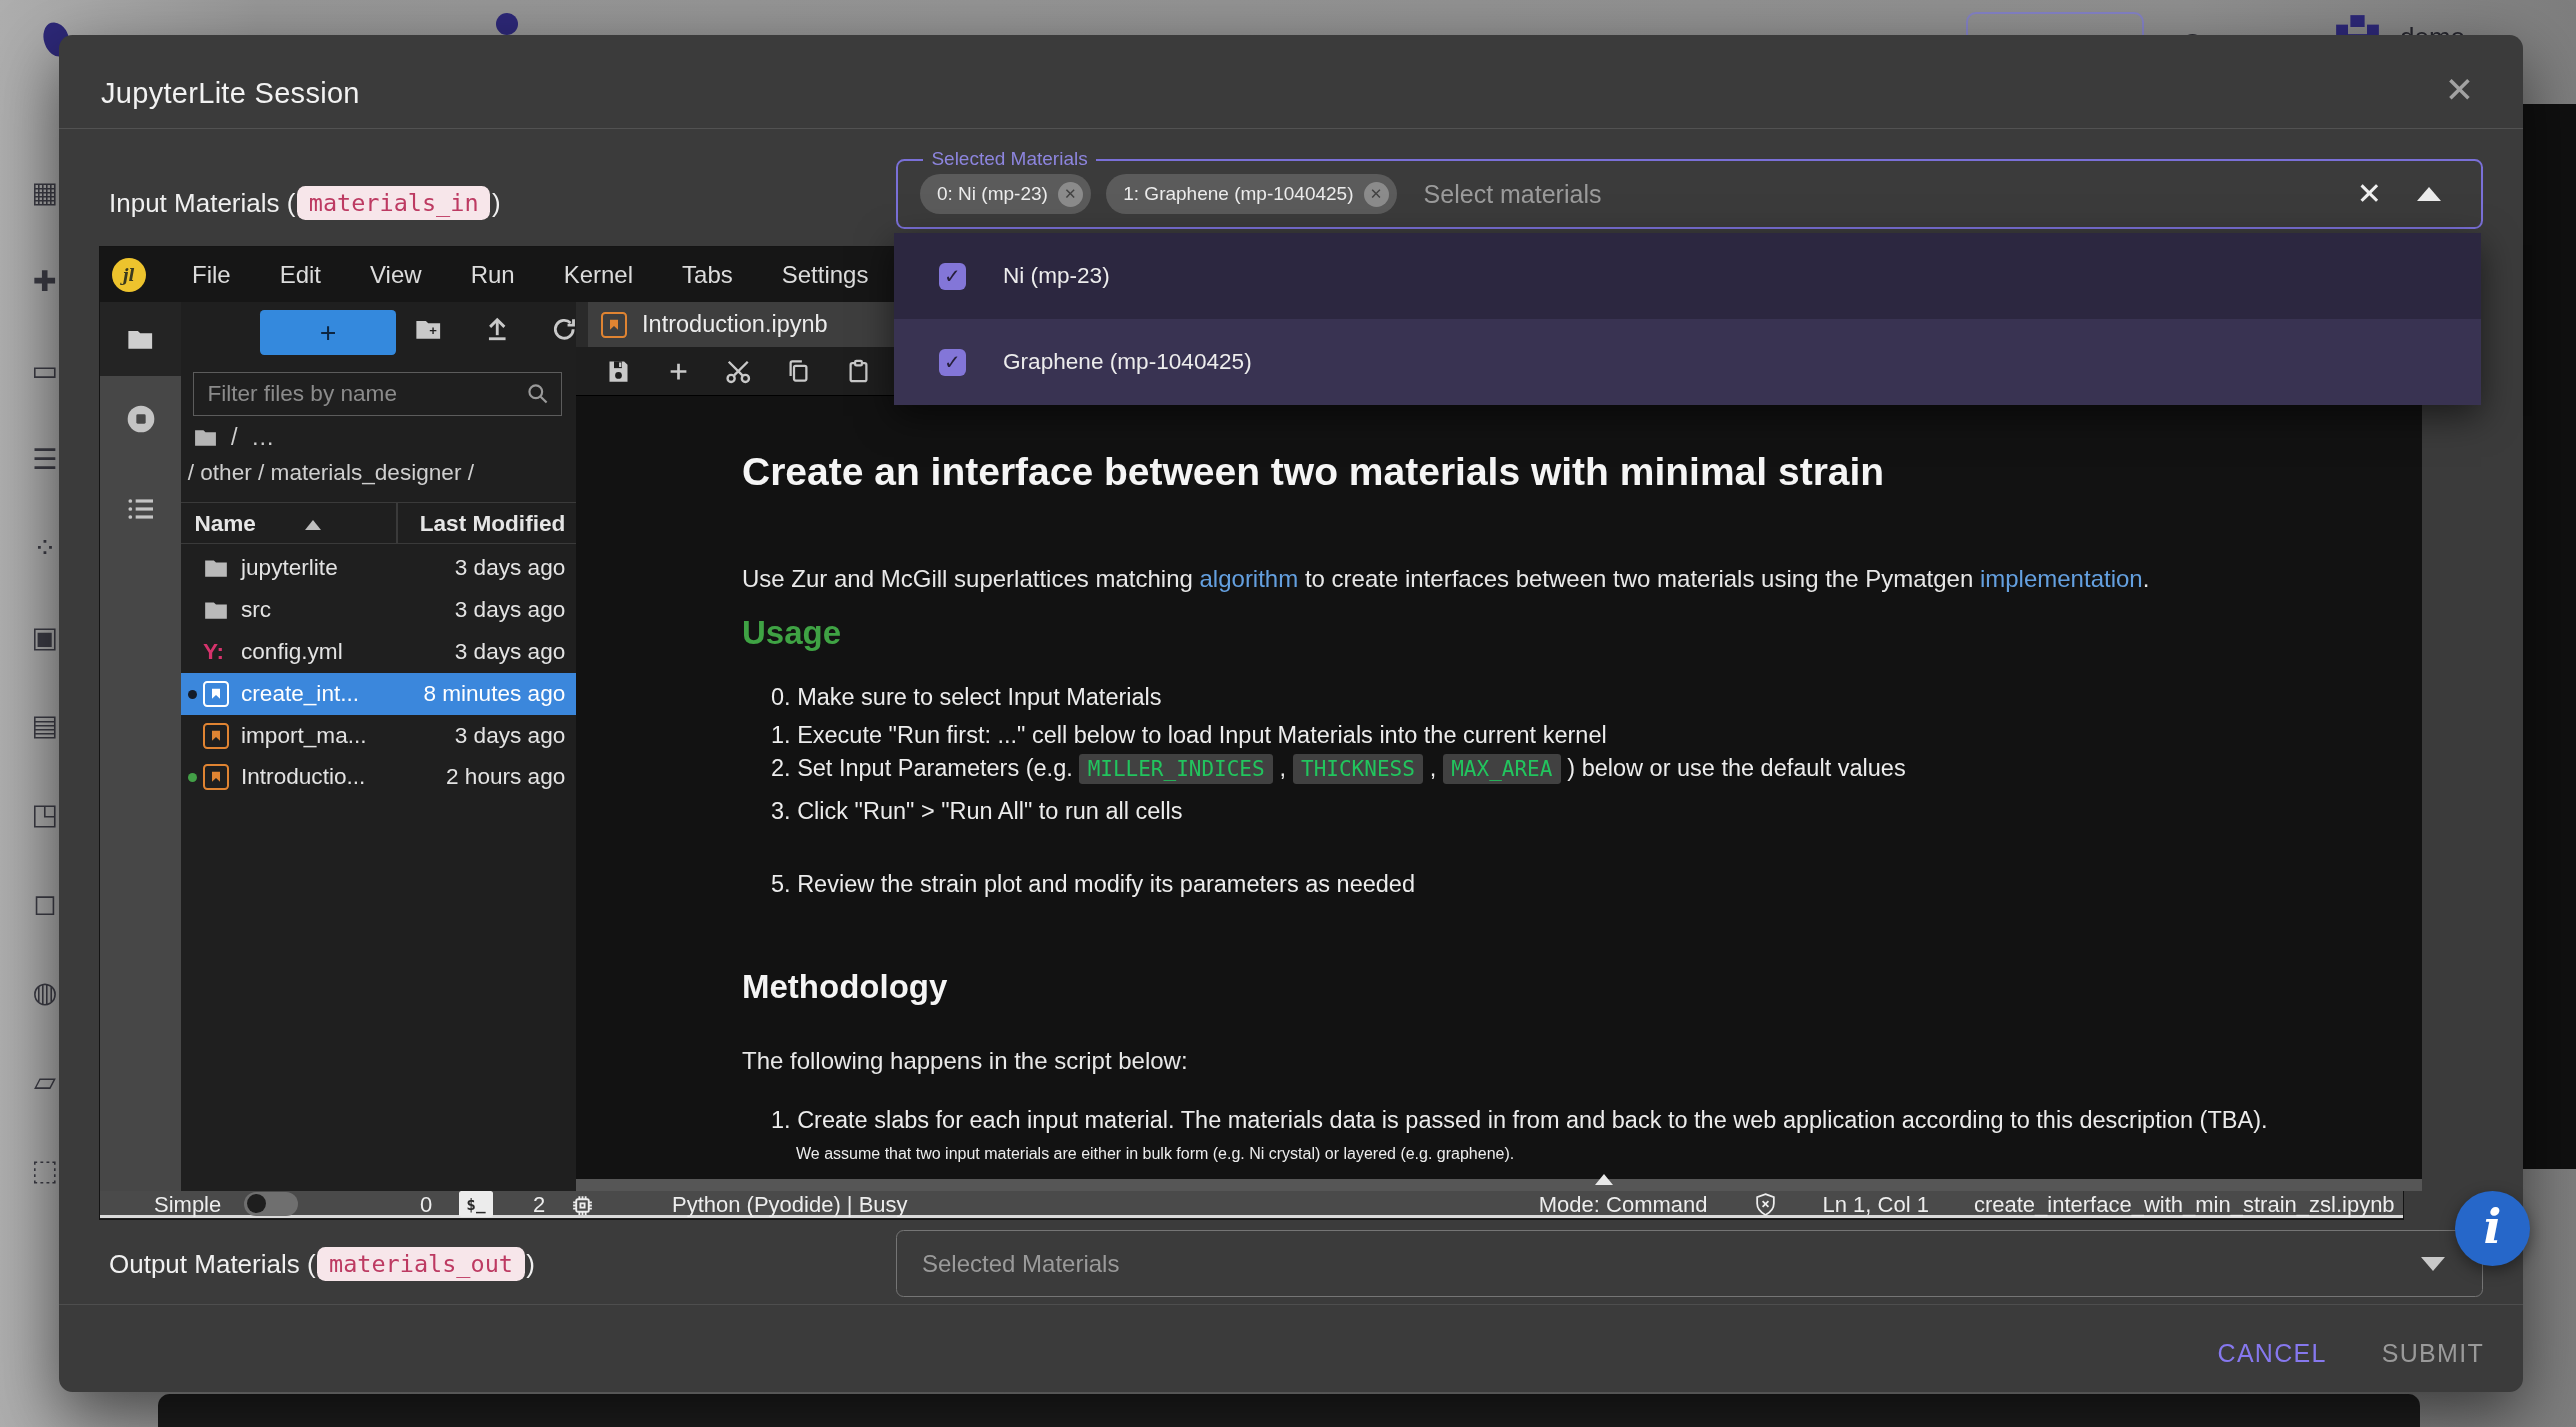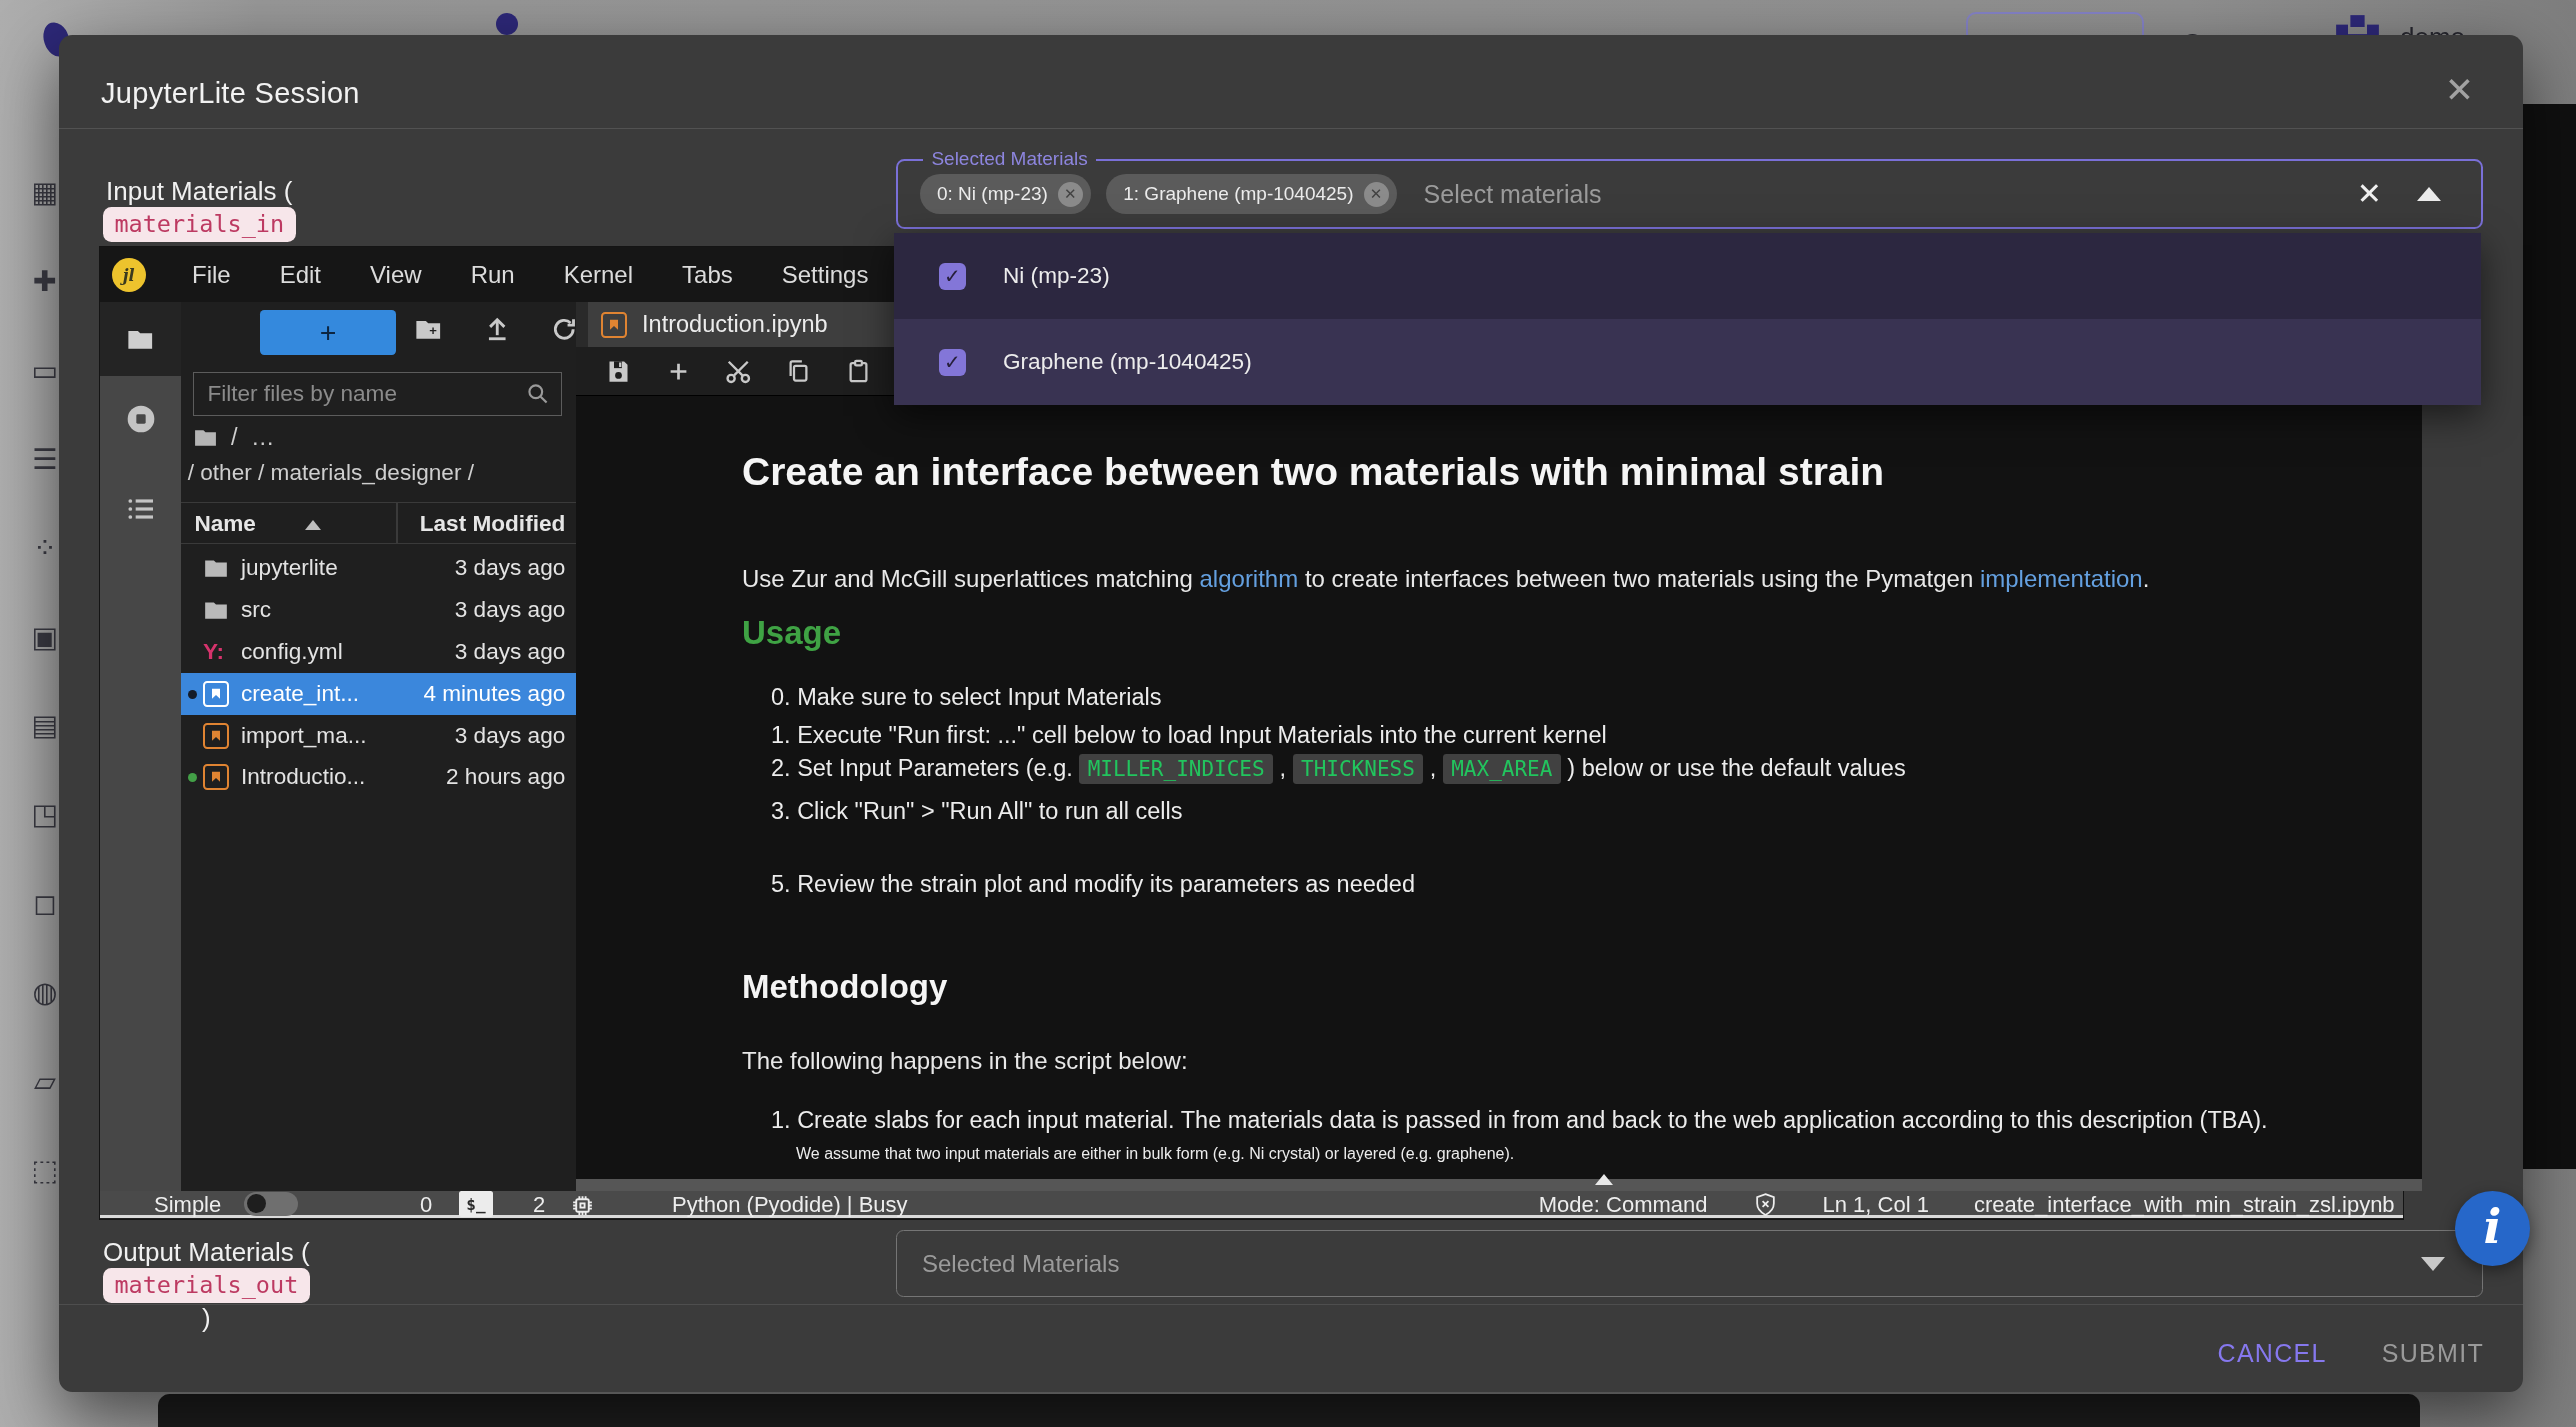--- a/index.html
+++ b/index.html
@@ -18,21 +18,21 @@
   .bg-avatar{position:absolute;left:2329px;top:11.7px;}
   .bg-bottombar{position:absolute;left:158px;top:1394px;width:2262px;height:34px;background:#1e1e1e;border-radius:11.7px 11.7px 0 0;}
   .bg-rightdark{position:absolute;left:2521px;top:104px;width:55px;height:1065px;background:#101010;}
 
   
   .modal{position:absolute;left:59px;top:35px;width:2464px;height:1357px;background:#3b3b3b;
     border-radius:13.4px;box-shadow:0 25px 67px rgba(0,0,0,.55);z-index:10;}
   .modal-title{position:absolute;left:42px;top:42px;font-size:29px;font-weight:500;color:#f2f2f2;letter-spacing:0.3px;}
   .modal-close{position:absolute;right:49px;top:37px;font-size:35px;color:#a2a2a2;cursor:pointer;line-height:1;}
   .modal-hr{position:absolute;left:0;top:93px;width:100%;height:0.8px;background:#525252;}
-  .io-label{position:absolute;left:42px;display:flex;align-items:center;font-size:26px;color:#f0f0f0;flex-direction:column;}
+  .io-label{position:absolute;left:50px;display:flex;align-items:center;font-size:26px;color:#f0f0f0;}
   .io-code{font-family:"DejaVu Sans Mono","Liberation Mono",monospace;font-size:23.5px;color:#bd3a62;
     background:#f7e6ea;border-radius:8.4px;padding:3.4px 11.7px;margin:0 1.7px;}
   .footer-hr{position:absolute;left:0;top:1269px;width:100%;height:0.8px;background:#4e4e4e;}
   .footer{position:absolute;right:39px;top:1291px;display:flex;gap:55px;align-items:center;height:54px;}
   .btn-text{font-size:25px;font-weight:500;letter-spacing:1.3px;cursor:pointer;}
   .btn-cancel{color:#8678ee;}
   .btn-submit{color:#9a9a9a;}
 
   
   .mat-select{position:absolute;left:837px;top:124px;width:1587px;height:70px;border:2.5px solid #7a70d8;border-radius:8.4px;
@@ -320,21 +320,21 @@
           <span class="fdate">3 days ago</span>
         </div>
         <div class="fb-row sel" style="top:371px">
           <span class="dot dot-dark"></span>
           <span class="nb-ic white">
               <svg width="16" height="16" viewBox="0 0 24 24">
                 <polygon fill="#ffffff" points="6,4 18,4 18,19 12,13.5 6,19"></polygon>
               </svg>
             </span>
           <span class="fname">create_int...</span>
-          <span class="fdate">4 minutes ago</span>
+          <span class="fdate">8 minutes ago</span>
         </div>
         <div class="fb-row" style="top:413px">
           <span class="nb-ic">
               <svg width="16" height="16" viewBox="0 0 24 24">
                 <polygon fill="#e08432" points="6,4 18,4 18,19 12,13.5 6,19"></polygon>
               </svg>
             </span>
           <span class="fname">import_ma...</span>
           <span class="fdate">3 days ago</span>
         </div>

